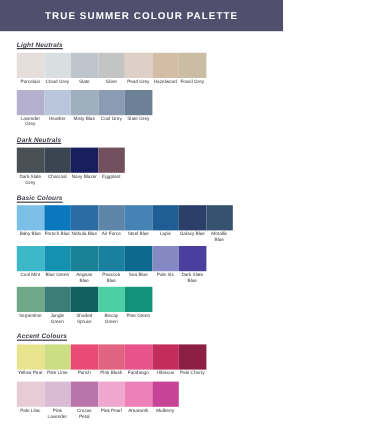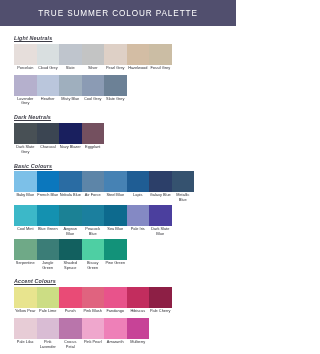--- a/index.html
+++ b/index.html
@@ -29,21 +29,21 @@
     background: #514f6e;
     display: flex;
     align-items: center;
     justify-content: center;
     box-sizing: border-box;
   }
   .header-title {
     color: #ffffff;
     font-size: 8.2px;
     letter-spacing: 0.9px;
-    font-weight: normal;
+    font-weight: bold;
     text-align: center;
     white-space: nowrap;
     font-family: "Liberation Sans", sans-serif;
   }
 
   
   .content {
     padding: 0 14px;
     box-sizing: border-box;
   }

